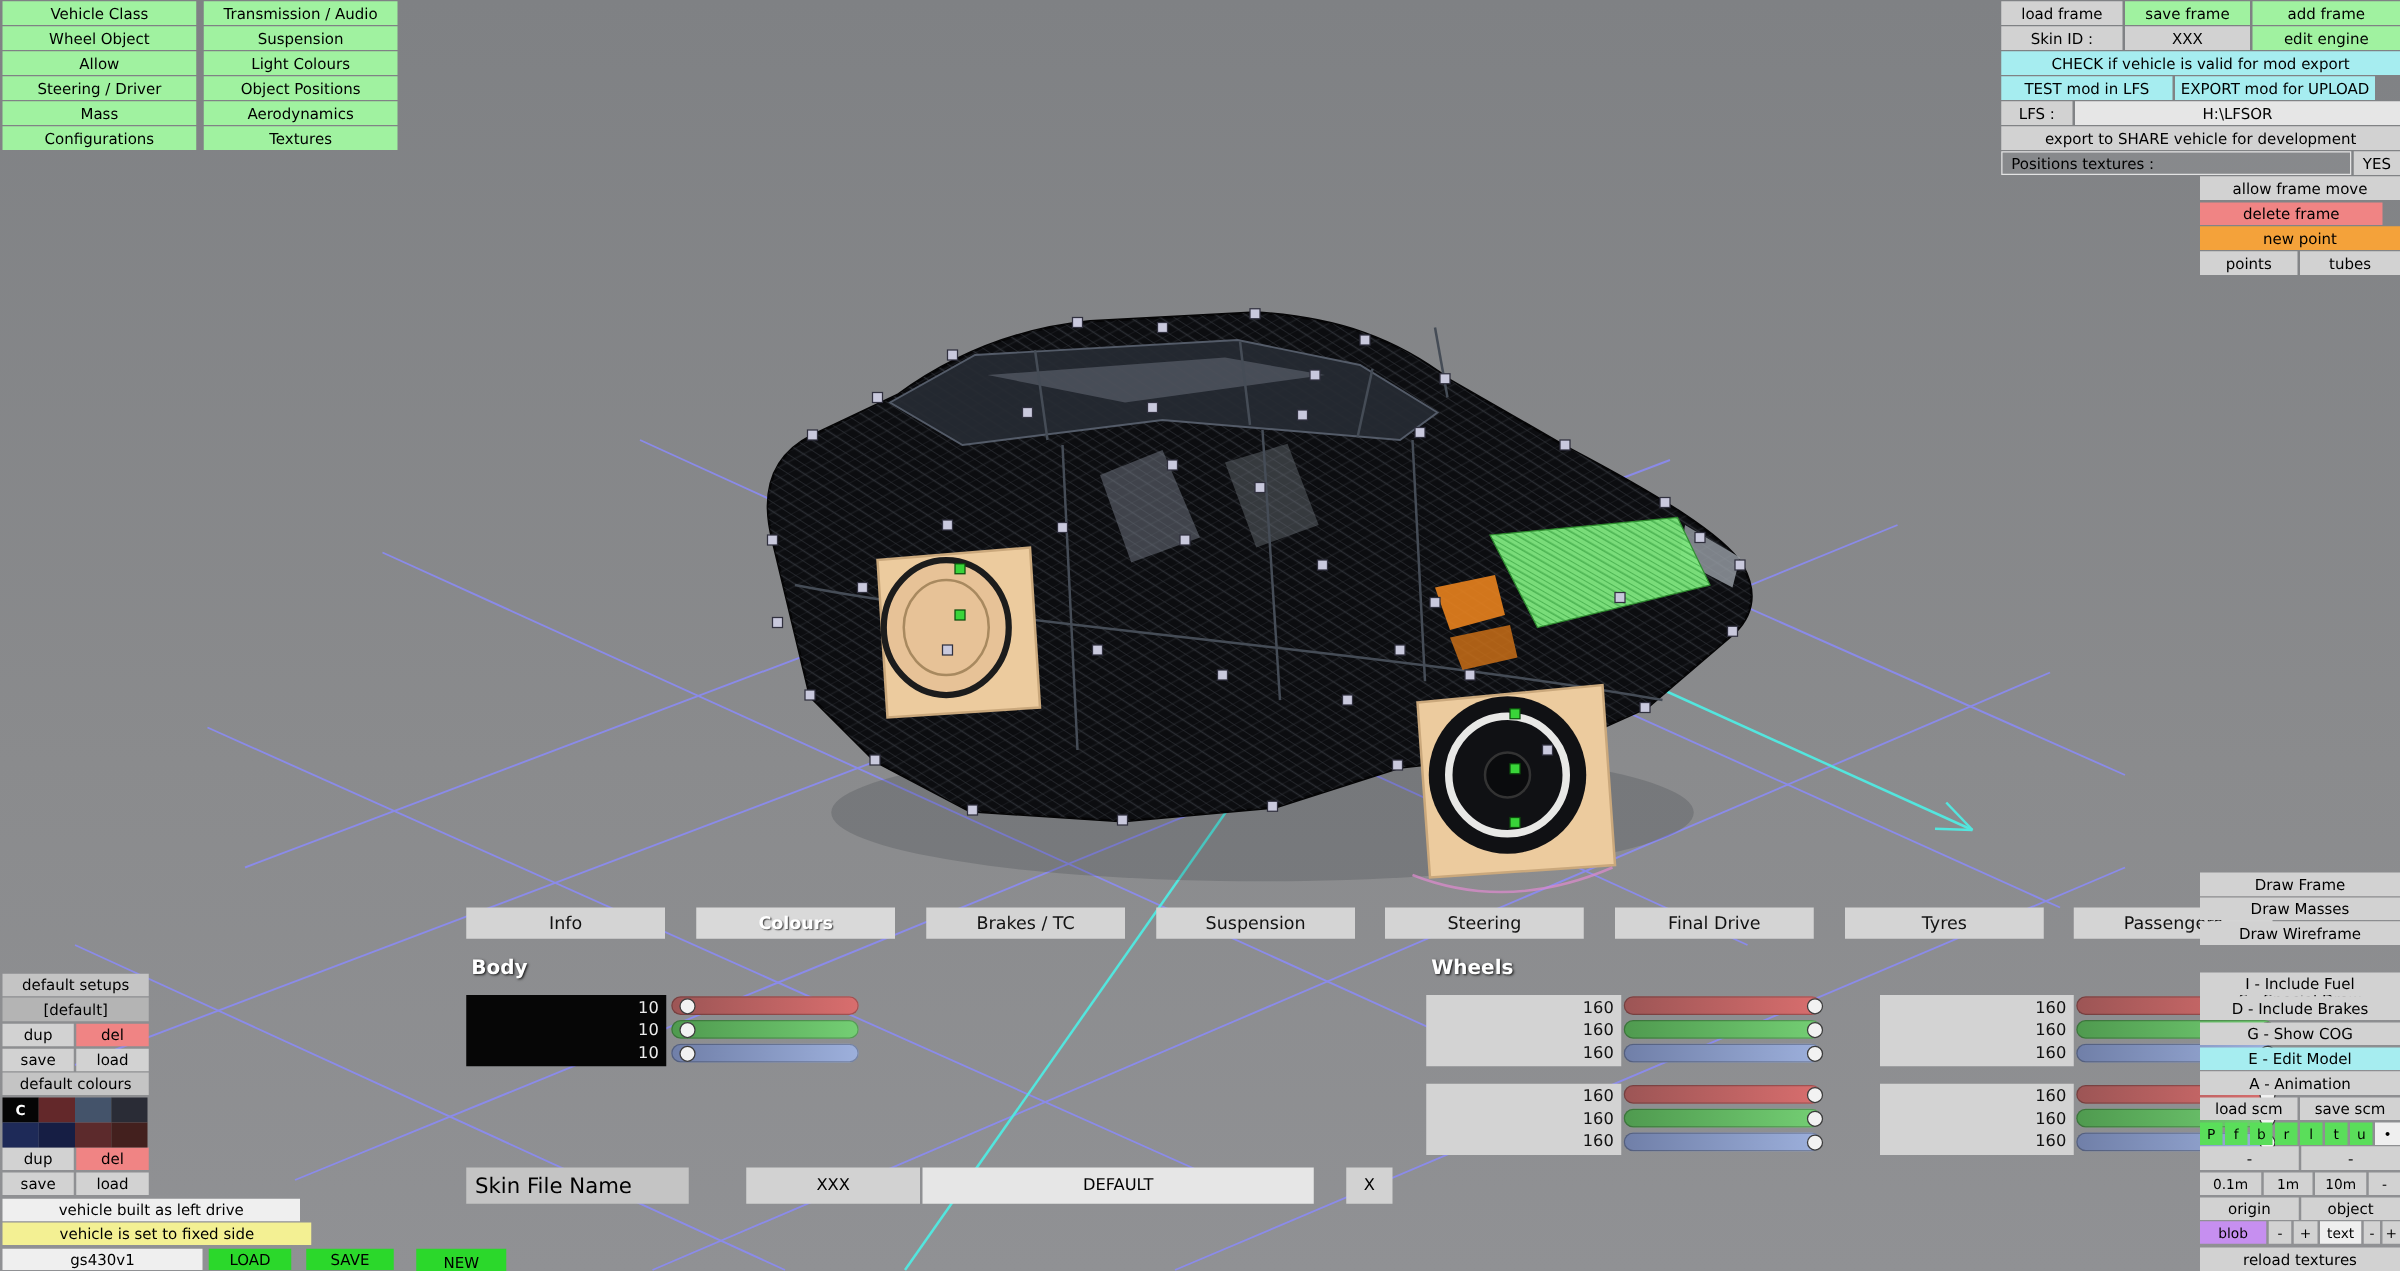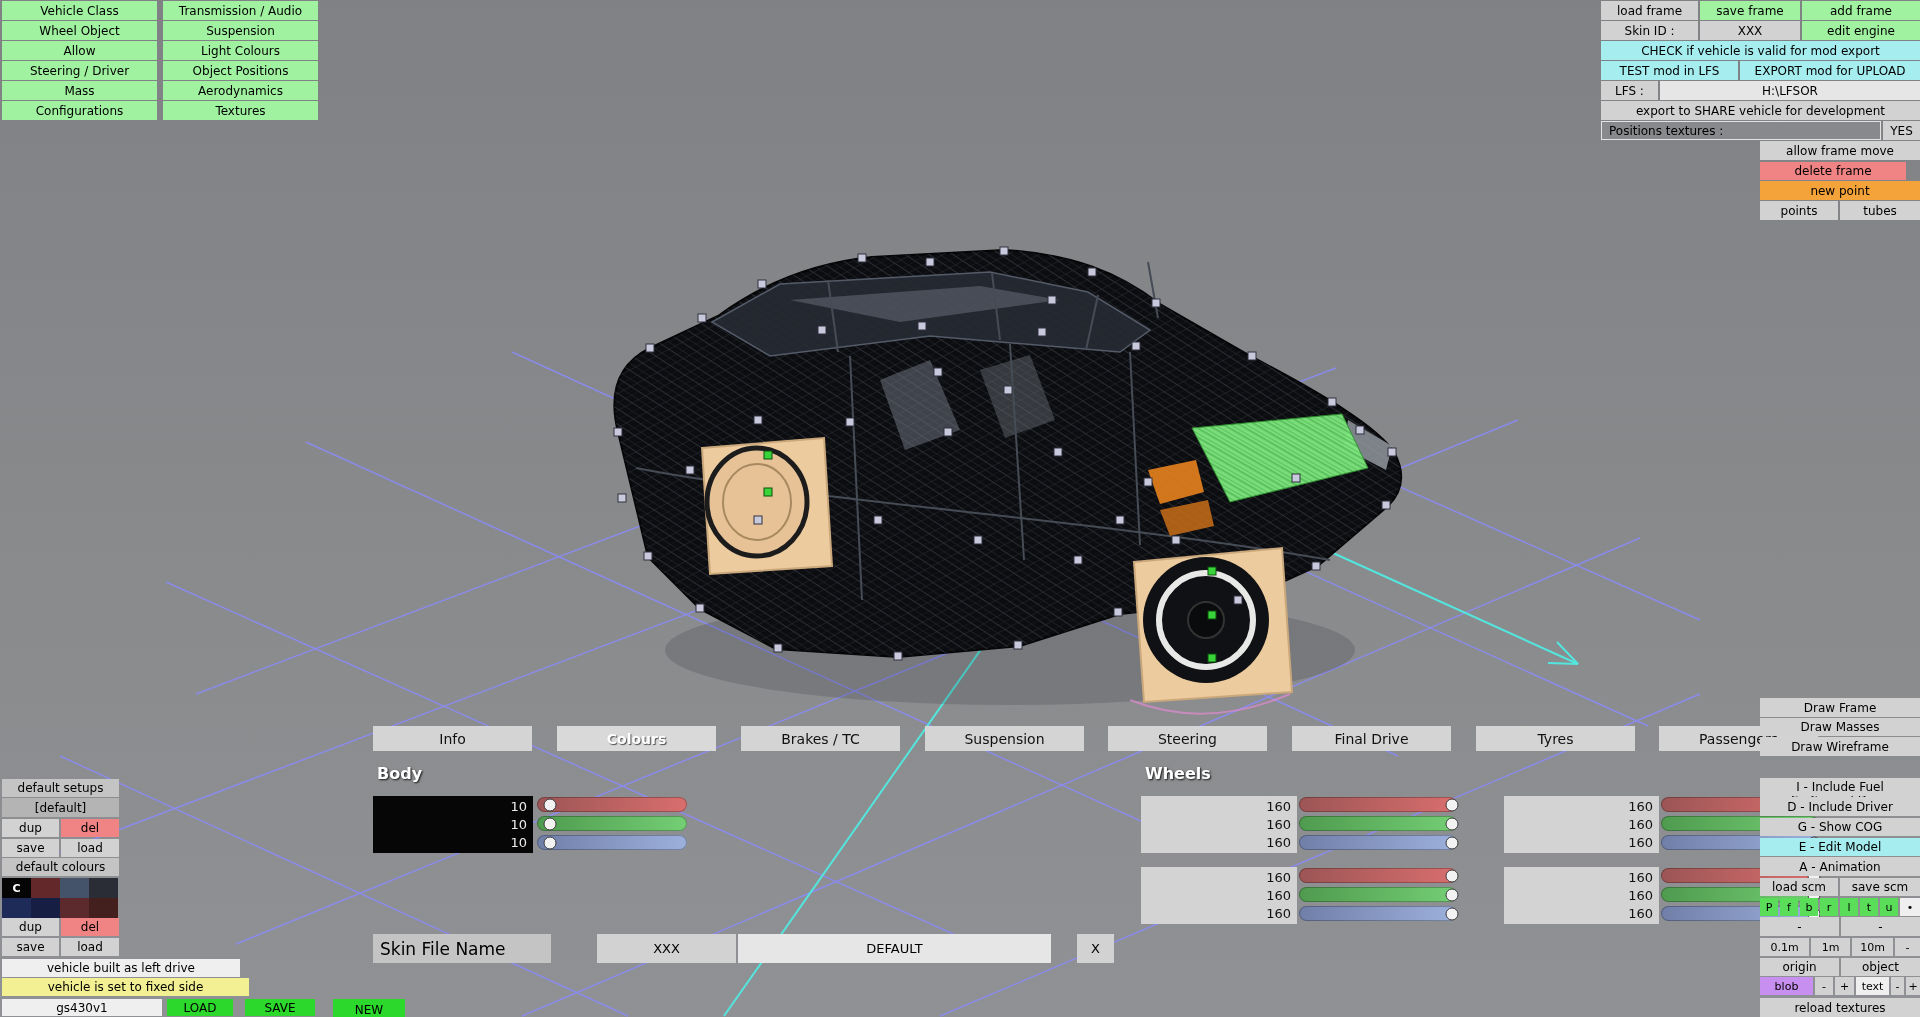--- a/index.html
+++ b/index.html
@@ -205,21 +205,21 @@
 
   <div>
     <div class="btn c-gray" style="left:1601px;top:1px;width:97px;height:19px">load frame</div>
     <div class="btn c-green" style="left:1700px;top:1px;width:100px;height:19px">save frame</div>
     <div class="btn c-green" style="left:1802px;top:1px;width:118px;height:19px">add frame</div>
     <div class="btn c-gray" style="left:1601px;top:21px;width:97px;height:19px">Skin ID :</div>
     <div class="btn c-gray" style="left:1700px;top:21px;width:100px;height:19px">XXX</div>
     <div class="btn c-green" style="left:1802px;top:21px;width:118px;height:19px">edit engine</div>
     <div class="btn c-cyan" style="left:1601px;top:41px;width:319px;height:19px">CHECK if vehicle is valid for mod export</div>
     <div class="btn c-cyan" style="left:1601px;top:61px;width:137px;height:19px">TEST mod in LFS</div>
-    <div class="btn c-cyan" style="left:1740px;top:61px;width:180px;height:19px">EXPORT mod for UPLOAD</div>
+    <div class="btn c-cyan" style="left:1740px;top:61px;width:160px;height:19px">EXPORT mod for UPLOAD</div>
     <div class="btn c-gray" style="left:1601px;top:81px;width:57px;height:19px">LFS :</div>
     <div class="btn c-lgray" style="left:1660px;top:81px;width:260px;height:19px">H:\LFSOR</div>
     <div class="btn c-gray" style="left:1601px;top:101px;width:319px;height:19px">export to SHARE vehicle for development</div>
     <div class="btn left c-outline" style="left:1601px;top:121px;width:280px;height:19px">Positions textures :</div>
     <div class="btn c-gray" style="left:1883px;top:121px;width:37px;height:19px">YES</div>
   </div>
 
   <div>
     <div class="btn c-gray rp" style="left:1760px;top:141px;width:160px;height:19px">allow frame move</div>
     <div class="btn c-red rp" style="left:1760px;top:162px;width:146px;height:18px">delete frame</div>
@@ -361,21 +361,21 @@
     <div class="btn c-vgreen" style="left:245px;top:999px;width:70px;height:17px">SAVE</div>
     <div class="btn c-vgreen" style="left:333px;top:999px;width:72px;height:21px">NEW</div>
   </div>
 
   <div>
     <div class="btn c-gray rp" style="left:1760px;top:698px;width:160px;height:19px">Draw Frame</div>
     <div class="btn c-gray rp" style="left:1760px;top:718px;width:160px;height:18px">Draw Masses</div>
     <div class="btn c-gray rp" style="left:1760px;top:737px;width:160px;height:19px">Draw Wireframe</div>
     <div class="btn c-gray rp" style="left:1760px;top:784px;width:160px;height:32px">S - Special Draw</div>
     <div class="btn c-gray rp" style="left:1760px;top:778px;width:160px;height:18px">I - Include Fuel</div>
-    <div class="btn c-gray rp" style="left:1760px;top:797px;width:160px;height:19px">D - Include Driver</div>
+    <div class="btn c-gray rp" style="left:1760px;top:797px;width:160px;height:19px">D - Include Brakes</div>
     <div class="btn c-gray rp" style="left:1760px;top:818px;width:160px;height:18px">G - Show COG</div>
     <div class="btn c-cyan rp" style="left:1760px;top:838px;width:160px;height:18px">E - Edit Model</div>
     <div class="btn c-gray rp" style="left:1760px;top:857px;width:160px;height:19px">A - Animation</div>
     <div class="btn c-gray rp" style="left:1760px;top:878px;width:78px;height:18px">load scm</div>
     <div class="btn c-gray rp" style="left:1840px;top:878px;width:80px;height:18px">save scm</div>
 
     <div class="btn c-sgreen rp small" style="left:1760px;top:898px;width:18px;height:18px">P</div>
     <div class="btn c-sgreen rp small" style="left:1780px;top:898px;width:18px;height:18px">f</div>
     <div class="btn c-sgreen rp small" style="left:1800px;top:898px;width:18px;height:18px">b</div>
     <div class="btn c-sgreen rp small" style="left:1820px;top:898px;width:18px;height:18px">r</div>

